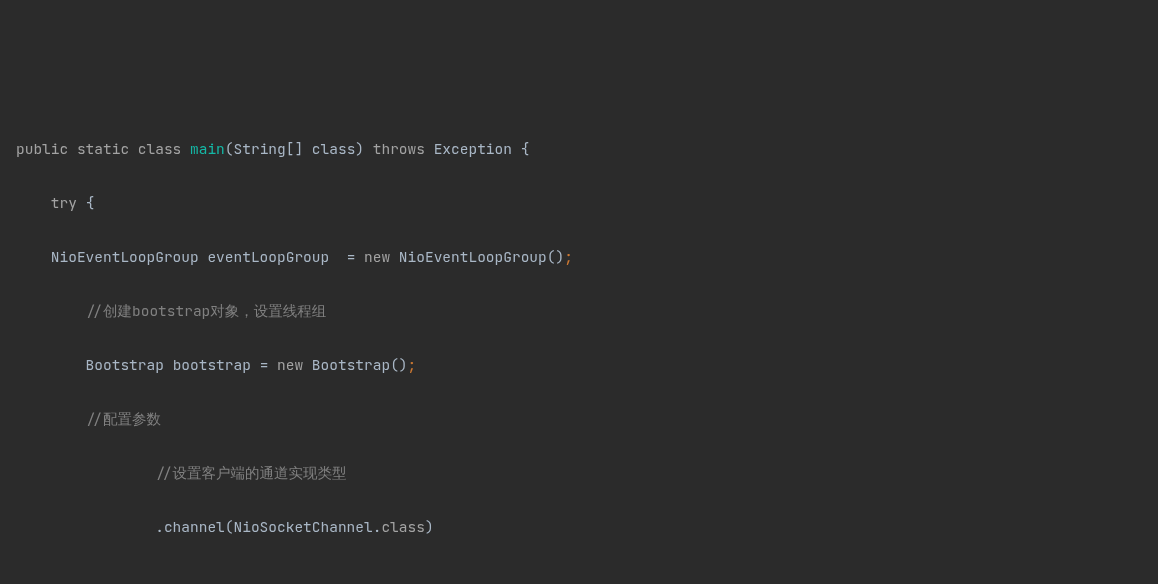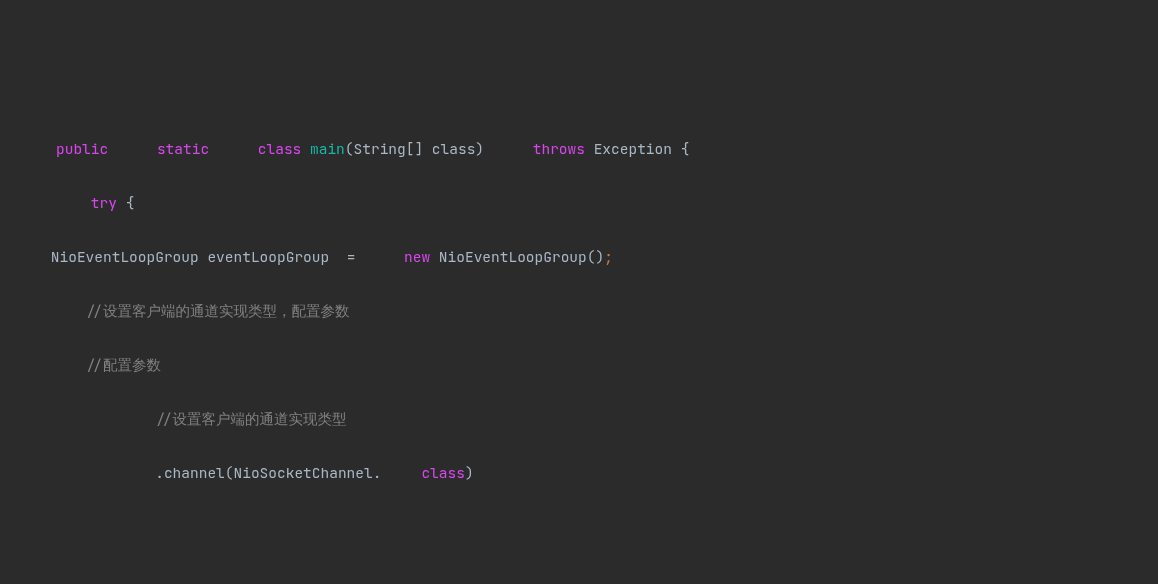--- a/index.html
+++ b/index.html
@@ -18,35 +18,36 @@
       padding: 0;
     }
     .code-container {
       padding: 0;
     }
     .line {
       display: block;
       min-height: 27px;
       padding-left: 16px;
     }
-    .kw { color: #d946ef; margin-left: 40px; }
+    .kw { color: #a3a3a3; }
     .method-decl { color: #14b8a6; }
     .comment { color: #808080; }
     .semicolon { color: #cc7832; }
   </style>
 </head>
 <body>
 
 
 
 <div class="code-container">
 <span class="line"><span class="kw">public</span> <span class="kw">static</span> <span class="kw">class</span> <span class="method-decl">main</span><span>(String[] class)</span> <span class="kw">throws</span> <span>Exception</span> <span>{</span></span>
 <span class="line">    <span class="kw">try</span> <span>{</span></span>
 <span class="line">    <span>NioEventLoopGroup</span> <span>eventLoopGroup</span>  <span>=</span> <span class="kw">new</span> <span>NioEventLoopGroup()</span><span class="semicolon">;</span></span>
-<span class="line">        <span class="comment">//设置客户端的通道实现类型，配置参数</span></span>
+<span class="line">        <span class="comment">//创建bootstrap对象，设置线程组</span></span>
+<span class="line">        <span>Bootstrap</span> <span>bootstrap</span> <span>=</span> <span class="kw">new</span> <span>Bootstrap()</span><span class="semicolon">;</span></span>
 <span class="line">        <span class="comment">//配置参数</span></span>
 <span class="line">                <span class="comment">//设置客户端的通道实现类型</span></span>
 <span class="line">                <span>.channel(NioSocketChannel.</span><span class="kw">class</span><span>)</span></span>
 
 
 
 
 
 
 

